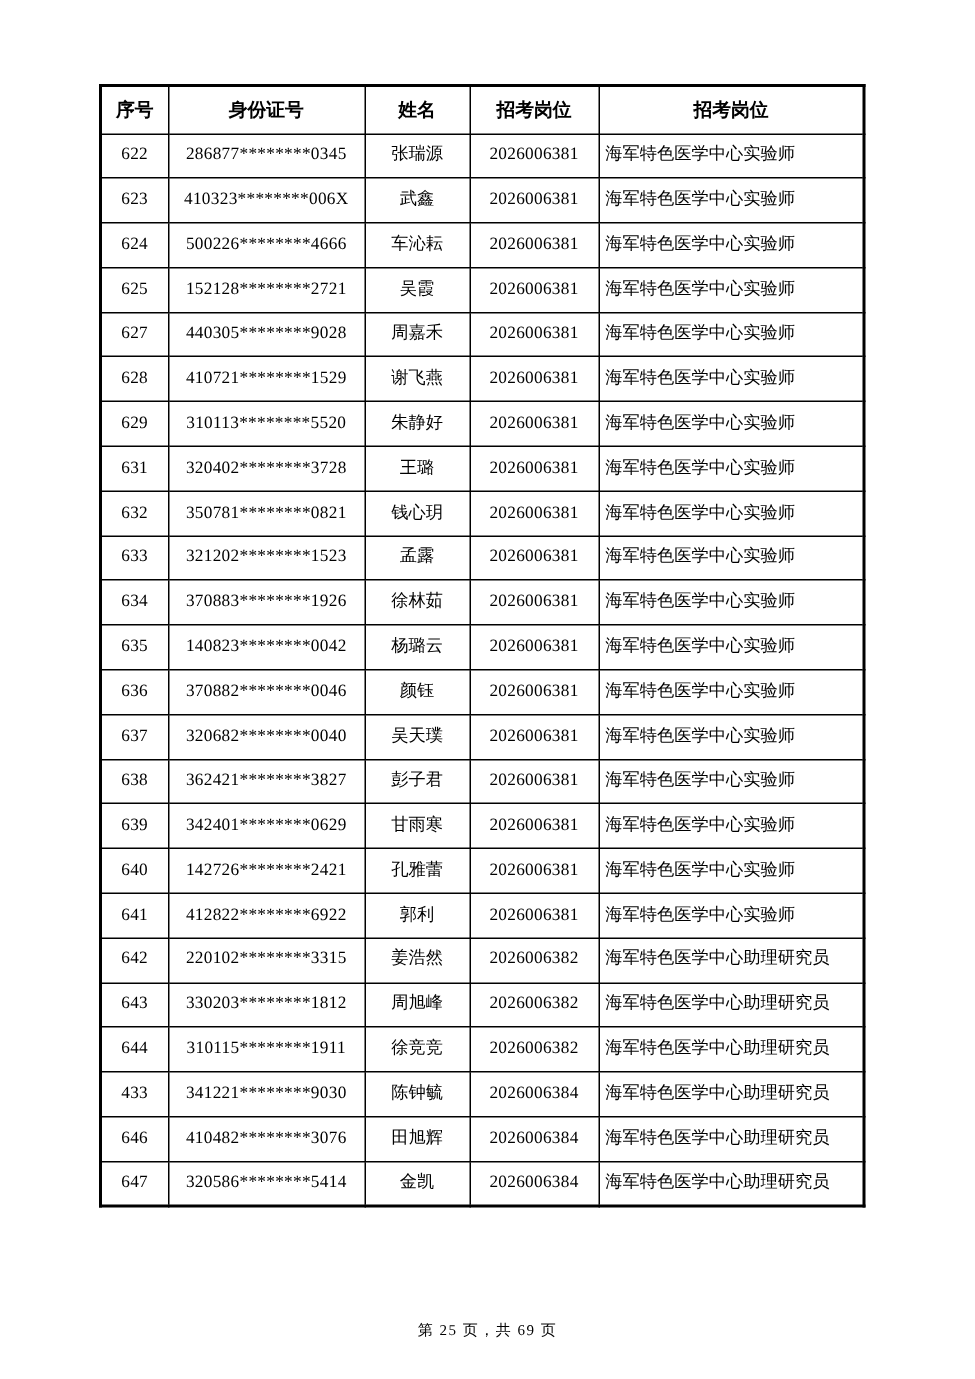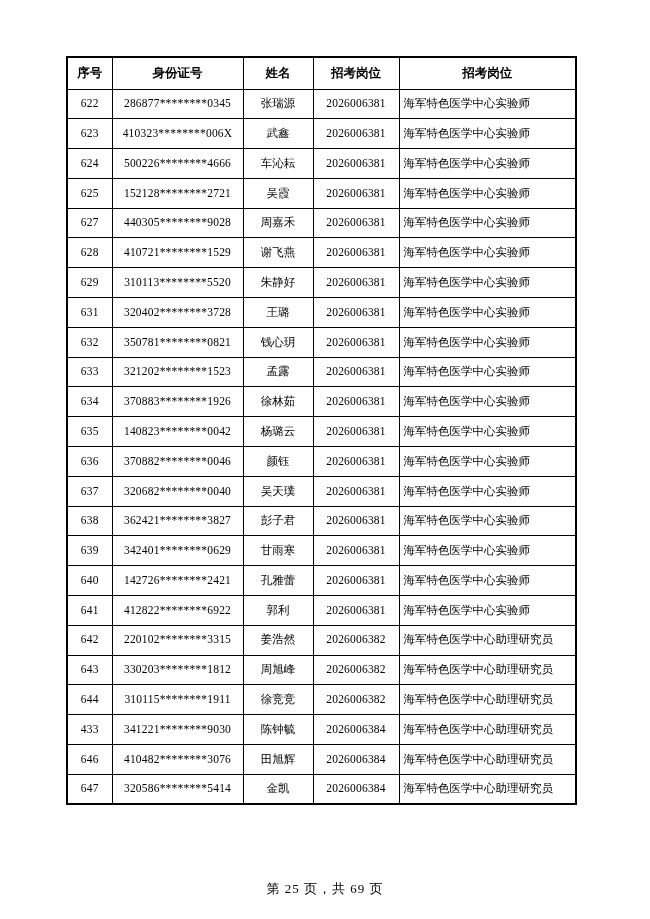--- a/index.html
+++ b/index.html
@@ -58,21 +58,21 @@
   table.roster td.cell-index {
     font-family: "Liberation Serif", "DejaVu Serif", serif;
     letter-spacing: 0.2px;
   }
   .footer {
     position: absolute;
     left: 0;
     top: 880px;
     width: 100%;
     text-align: center;
-    font-size: 13px;
+    font-size: 10px;
     letter-spacing: 1px;
   }
 </style>
 </head>
 <body>
 
 <div class="page">
 
   <table class="roster">
     <colgroup>

